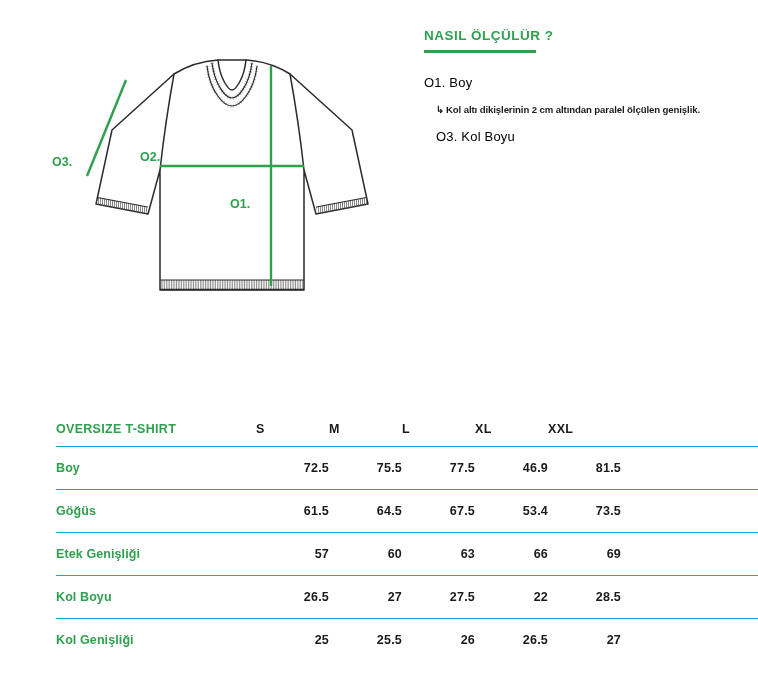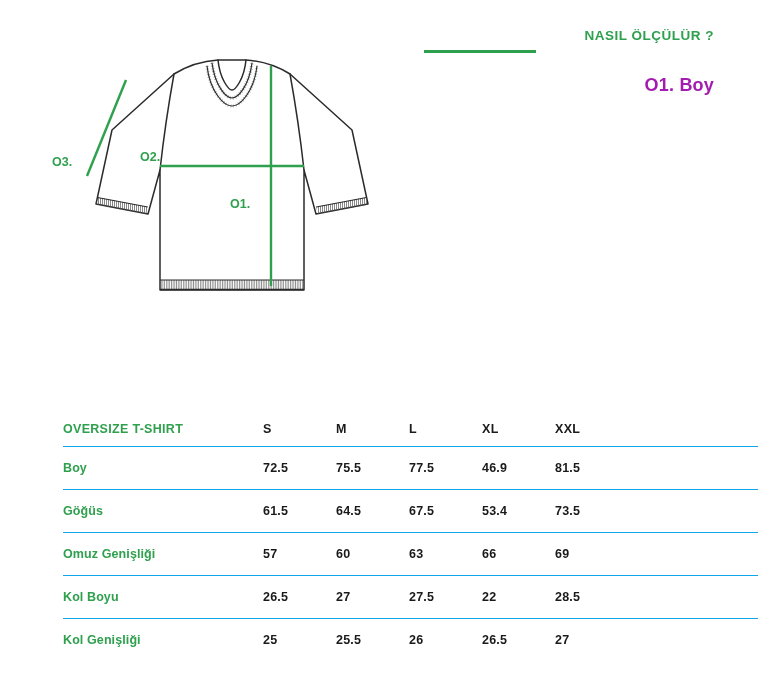--- a/index.html
+++ b/index.html
@@ -27,21 +27,20 @@
     height: 300px;
   }
   .diagram-wrap svg { display: block; }
 
   
   .legend {
     position: absolute;
     left: 424px;
     top: 28px;
     width: 290px;
-    text-align: right;
   }
 
   .legend-title {
     color: #2fa04e;
     font-size: 13.5px;
     font-weight: 700;
     letter-spacing: 0.5px;
     padding-bottom: 7px;
   }
   .legend-rule {
@@ -49,23 +48,23 @@
     height: 2.5px;
     background: #2fa04e;
     margin-bottom: 22px;
   }
 
   .legend-item { margin-bottom: 14px; }
   .legend-item.indent-1 { padding-left: 0px; }
   .legend-item.indent-2 { padding-left: 12px; }
 
   .legend-item-title {
-    color: #a21caf;
-    font-size: 18px;
-    font-weight: 700;
+    color: #000000;
+    font-size: 13px;
+    font-weight: 400;
     letter-spacing: 0.2px;
     margin-bottom: 4px;
   }
   .legend-item-desc {
     color: #1a1a1a;
     font-size: 9.6px;
     font-weight: 700;
     letter-spacing: -0.1px;
     white-space: nowrap;
   }
@@ -73,21 +72,20 @@
     color: #1a1a1a;
     margin-right: 2px;
   }
 
   
   .table-wrap {
     position: absolute;
     left: 56px;
     top: 412px;
     width: 660px;
-    margin-left: 7px;
   }
 
   table.size-table {
     width: 100%;
     border-collapse: collapse;
     table-layout: fixed;
   }
 
   table.size-table th,
   table.size-table td {
@@ -110,21 +108,21 @@
   .head-row th.label-head { color: #2fa04e; }
   .head-row th.size-head  { color: #1a1a1a; }
 
   .body-row td {
     height: 43px;
     border-top: 1px solid #0ea5e9;
     font-size: 12.5px;
     font-weight: 700;
   }
   .body-row td.row-label { color: #2fa04e; letter-spacing: 0.1px; }
-  .body-row td.row-val   { color: #1a1a1a; letter-spacing: 0.2px; }
+  .body-row td.row-val   { color: #1a1a1a; letter-spacing: 0.2px; text-align: right; }
 </style>
 </head>
 <body>
 
 <div class="top-section">
 
   <div class="diagram-wrap">
     <svg width="340" height="300" viewBox="0 0 340 300" xmlns="http://www.w3.org/2000/svg">
       <defs>
 
@@ -207,23 +205,27 @@
   <div class="legend">
 
     <div class="legend-title">NASIL ÖLÇÜLÜR ?</div>
     <div class="legend-rule"></div>
 
     <div class="legend-item indent-1">
       <div class="legend-item-title">O1. Boy</div>
     </div>
 
     <div class="legend-item indent-2">
+      <div class="legend-item-desc">
+        <span class="arrow">↳</span><span>Kol altı dikişlerinin 2 cm altından paralel ölçülen genişlik.</span>
+      </div>
     </div>
 
     <div class="legend-item indent-2">
+      <div class="legend-item-title">O3. Kol Boyu</div>
     </div>
 
   </div>
 </div>
 
 <div class="table-wrap">
   <table class="size-table">
     <colgroup>
       <col class="c-label">
         <col class="c-size">
@@ -257,21 +259,21 @@
       <tr class="body-row">
         <td class="row-label">Göğüs</td>
         <td class="row-val">61.5</td>
         <td class="row-val">64.5</td>
         <td class="row-val">67.5</td>
         <td class="row-val">53.4</td>
         <td class="row-val">73.5</td>
         <td></td>
       </tr>
       <tr class="body-row">
-        <td class="row-label">Omuz Genişliği</td>
+        <td class="row-label">Etek Genişliği</td>
         <td class="row-val">57</td>
         <td class="row-val">60</td>
         <td class="row-val">63</td>
         <td class="row-val">66</td>
         <td class="row-val">69</td>
         <td></td>
       </tr>
       <tr class="body-row">
         <td class="row-label">Kol Boyu</td>
         <td class="row-val">26.5</td>

